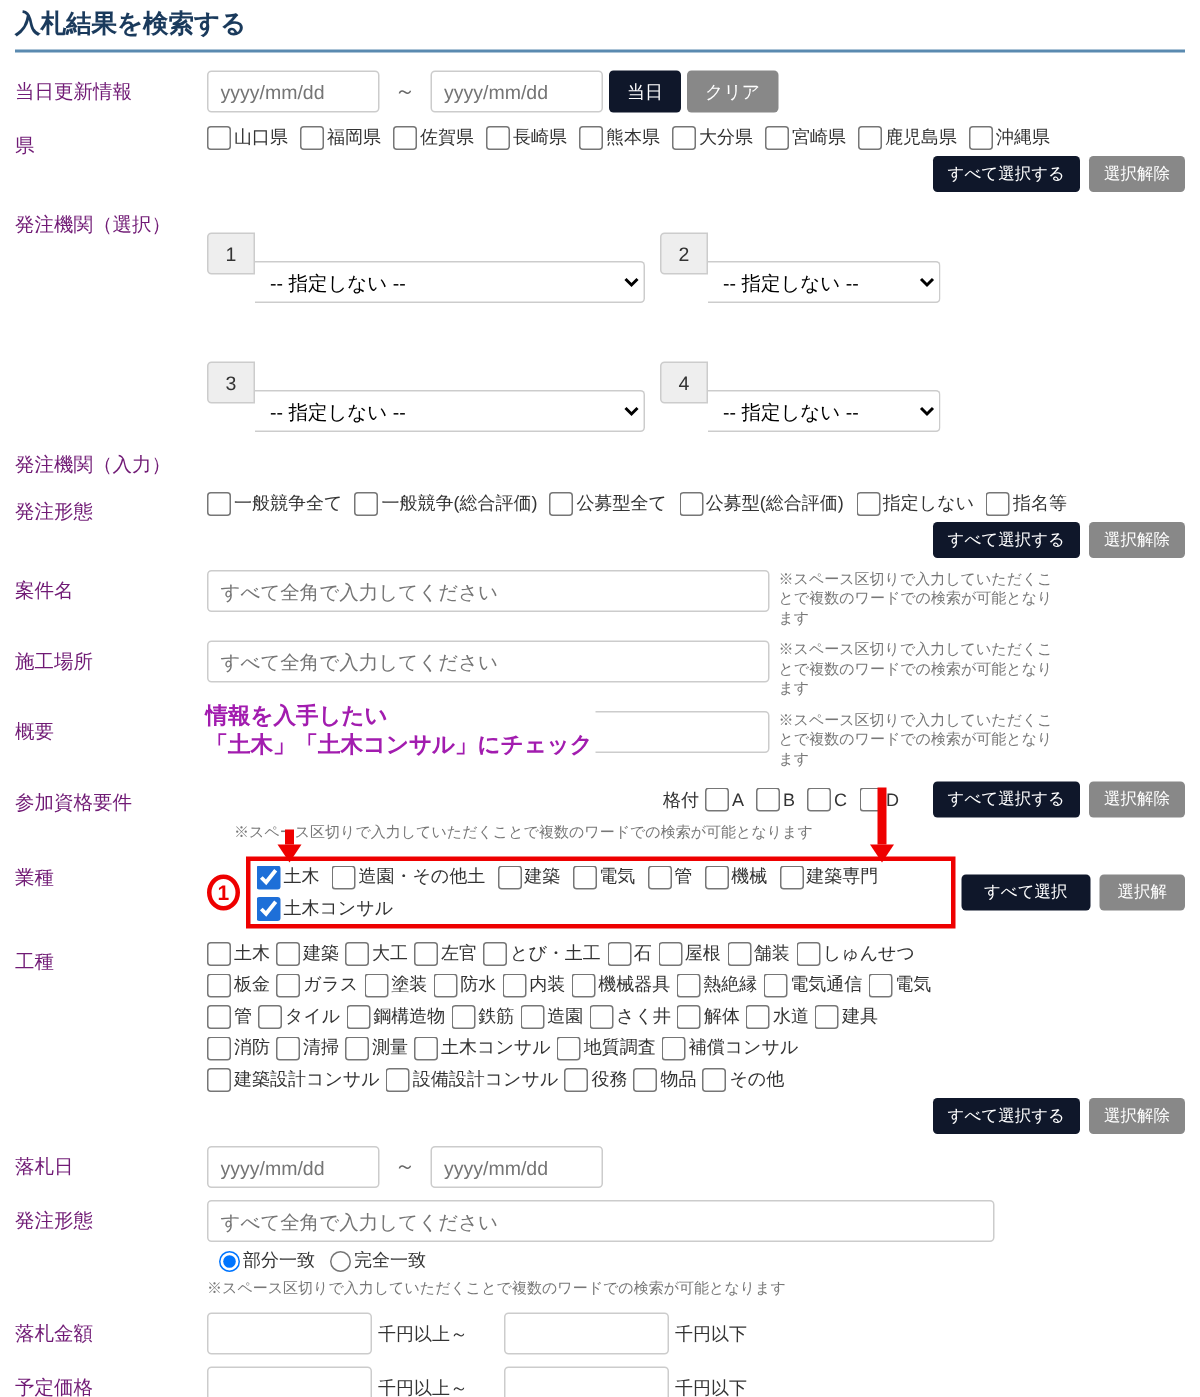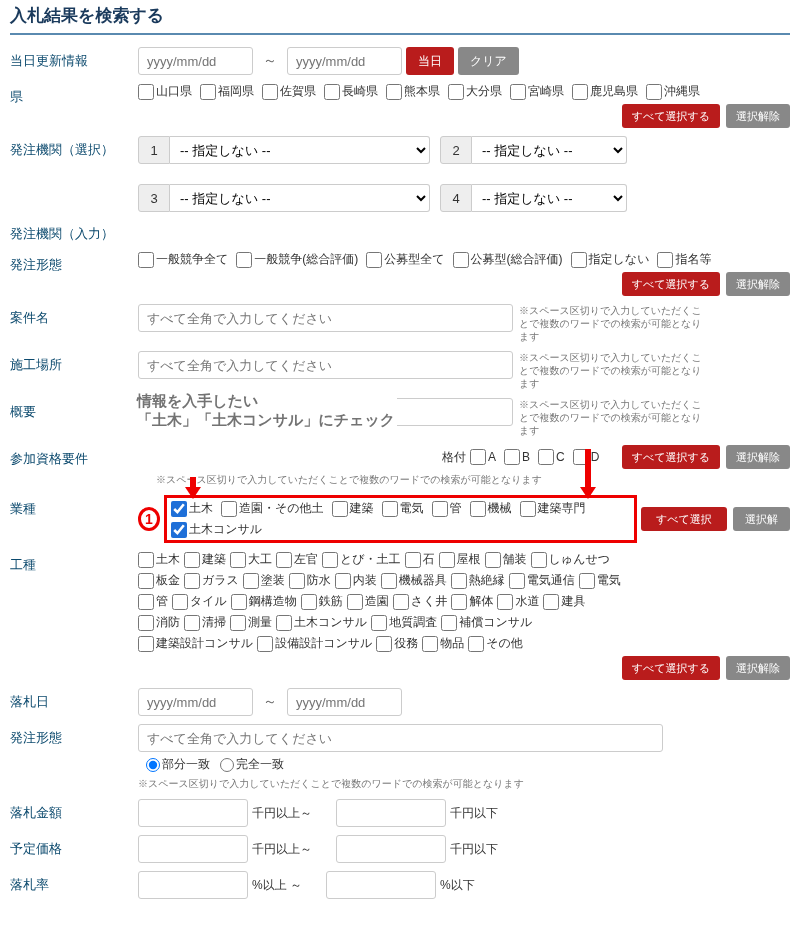--- a/index.html
+++ b/index.html
@@ -1,45 +1,45 @@
 <!DOCTYPE html>
 <html><head>
 <meta charset="utf-8">
 <style>
 * { box-sizing: border-box; margin: 0; padding: 0; }
 body { font-family: "Meiryo", "Hiragino Kaku Gothic Pro", sans-serif; font-size: 12px; color: #333; background: #fff; width: 800px; padding: 4px 10px 20px; }
 .title { font-size: 17px; font-weight: bold; color: #1a3a5c; border-bottom: 2px solid #5a8ab0; padding-bottom: 6px; margin-bottom: 12px; }
 .row { display: flex; align-items: flex-start; margin-bottom: 8px; }
-.row-label { width: 128px; flex-shrink: 0; color: #0c4a6e; font-size: 13px; padding-top: 5px; }
+.row-label { width: 128px; flex-shrink: 0; color: #701a75; font-size: 13px; padding-top: 5px; }
 .row-body { flex: 1; display: flex; flex-wrap: wrap; align-items: center; gap: 4px; }
 input[type=text].date { width: 115px; height: 28px; padding: 0 8px; border: 1px solid #ccc; border-radius: 3px; color: #aaa; font-size: 13px; }
 input[type=text].full { width: 375px; height: 28px; padding: 0 8px; border: 1px solid #ccc; border-radius: 3px; color: #aaa; font-size: 13px; }
 input[type=text].wide { width: 525px; height: 28px; padding: 0 8px; border: 1px solid #ccc; border-radius: 3px; color: #aaa; font-size: 13px; }
 input[type=text].num { width: 110px; height: 28px; padding: 0 8px; border: 1px solid #ccc; border-radius: 3px; font-size: 13px; }
 select { height: 28px; padding: 0 6px; border: 1px solid #ccc; border-radius: 3px; background: #fff; font-size: 13px; }
-select.org { width: 280px; }
+select.org { width: 280px; margin-top: 38px; }
 .tilde { padding: 0 6px; font-size: 14px; color: #666; }
 .btn { display: inline-block; height: 28px; line-height: 28px; padding: 0 12px; border: none; border-radius: 3px; color: #fff; font-size: 12px; cursor: pointer; }
-.btn-dark { background: #b91c1c; }
+.btn-dark { background: #0f172a; }
 .btn-gray { background: #888; }
 .btn-small { height: 24px; line-height: 24px; padding: 0 10px; font-size: 11px; }
 .note { font-size: 10px; color: #777; line-height: 1.4; }
 .cb { display: inline-flex; align-items: center; margin-right: 4px; }
 .cb input { width: 16px; height: 16px; margin-right: 2px; }
 .cb span { font-size: 12px; }
 .org-num { display: inline-flex; width: 32px; height: 28px; background: #eee; border: 1px solid #ccc; align-items: center; justify-content: center; font-size: 13px; border-radius: 3px 0 0 3px; }
 .org-group { display: inline-flex; align-items: center; }
 .org-group select { border-left: none; border-radius: 0 3px 3px 0; }
 .right-btns { margin-left: auto; display: flex; gap: 6px; align-items: flex-start; }
 .side-note { width: 190px; font-size: 10px; color: #777; line-height: 1.3; }
 .row-body-wrap { flex: 1; display: flex; align-items: flex-start; gap: 6px; }
 .radio-group { display: inline-flex; align-items: center; gap: 10px; }
 .radio-group label { display: inline-flex; align-items: center; gap: 2px; font-size: 12px; }
 .radio-group input { width: 14px; height: 14px; }
-.annot-red { color: #737373; font-weight: bold; font-size: 15px; }
+.annot-red { color: #a21caf; font-weight: bold; font-size: 15px; }
 .annot-circle { display: inline-flex; width: 24px; height: 24px; border: 3px solid #e00; border-radius: 50%; color: #e00; font-weight: bold; align-items: center; justify-content: center; font-size: 14px; }
 .arrow-down { width: 0; height: 0; border-left: 8px solid transparent; border-right: 8px solid transparent; border-top: 12px solid #e00; }
 .arrow-shaft { width: 6px; background: #e00; }
 .red-box { border: 3px solid #e00; padding: 2px 4px; display: inline-flex; flex-wrap: wrap; align-items: center; gap: 4px; }
 .cb-list { display: flex; flex-wrap: wrap; gap: 4px 2px; width: 490px; }
 .cb-list .cb { margin-right: 2px; }
 .checked { accent-color: #1e6fd8; }
 </style>
 </head>
 <body>

